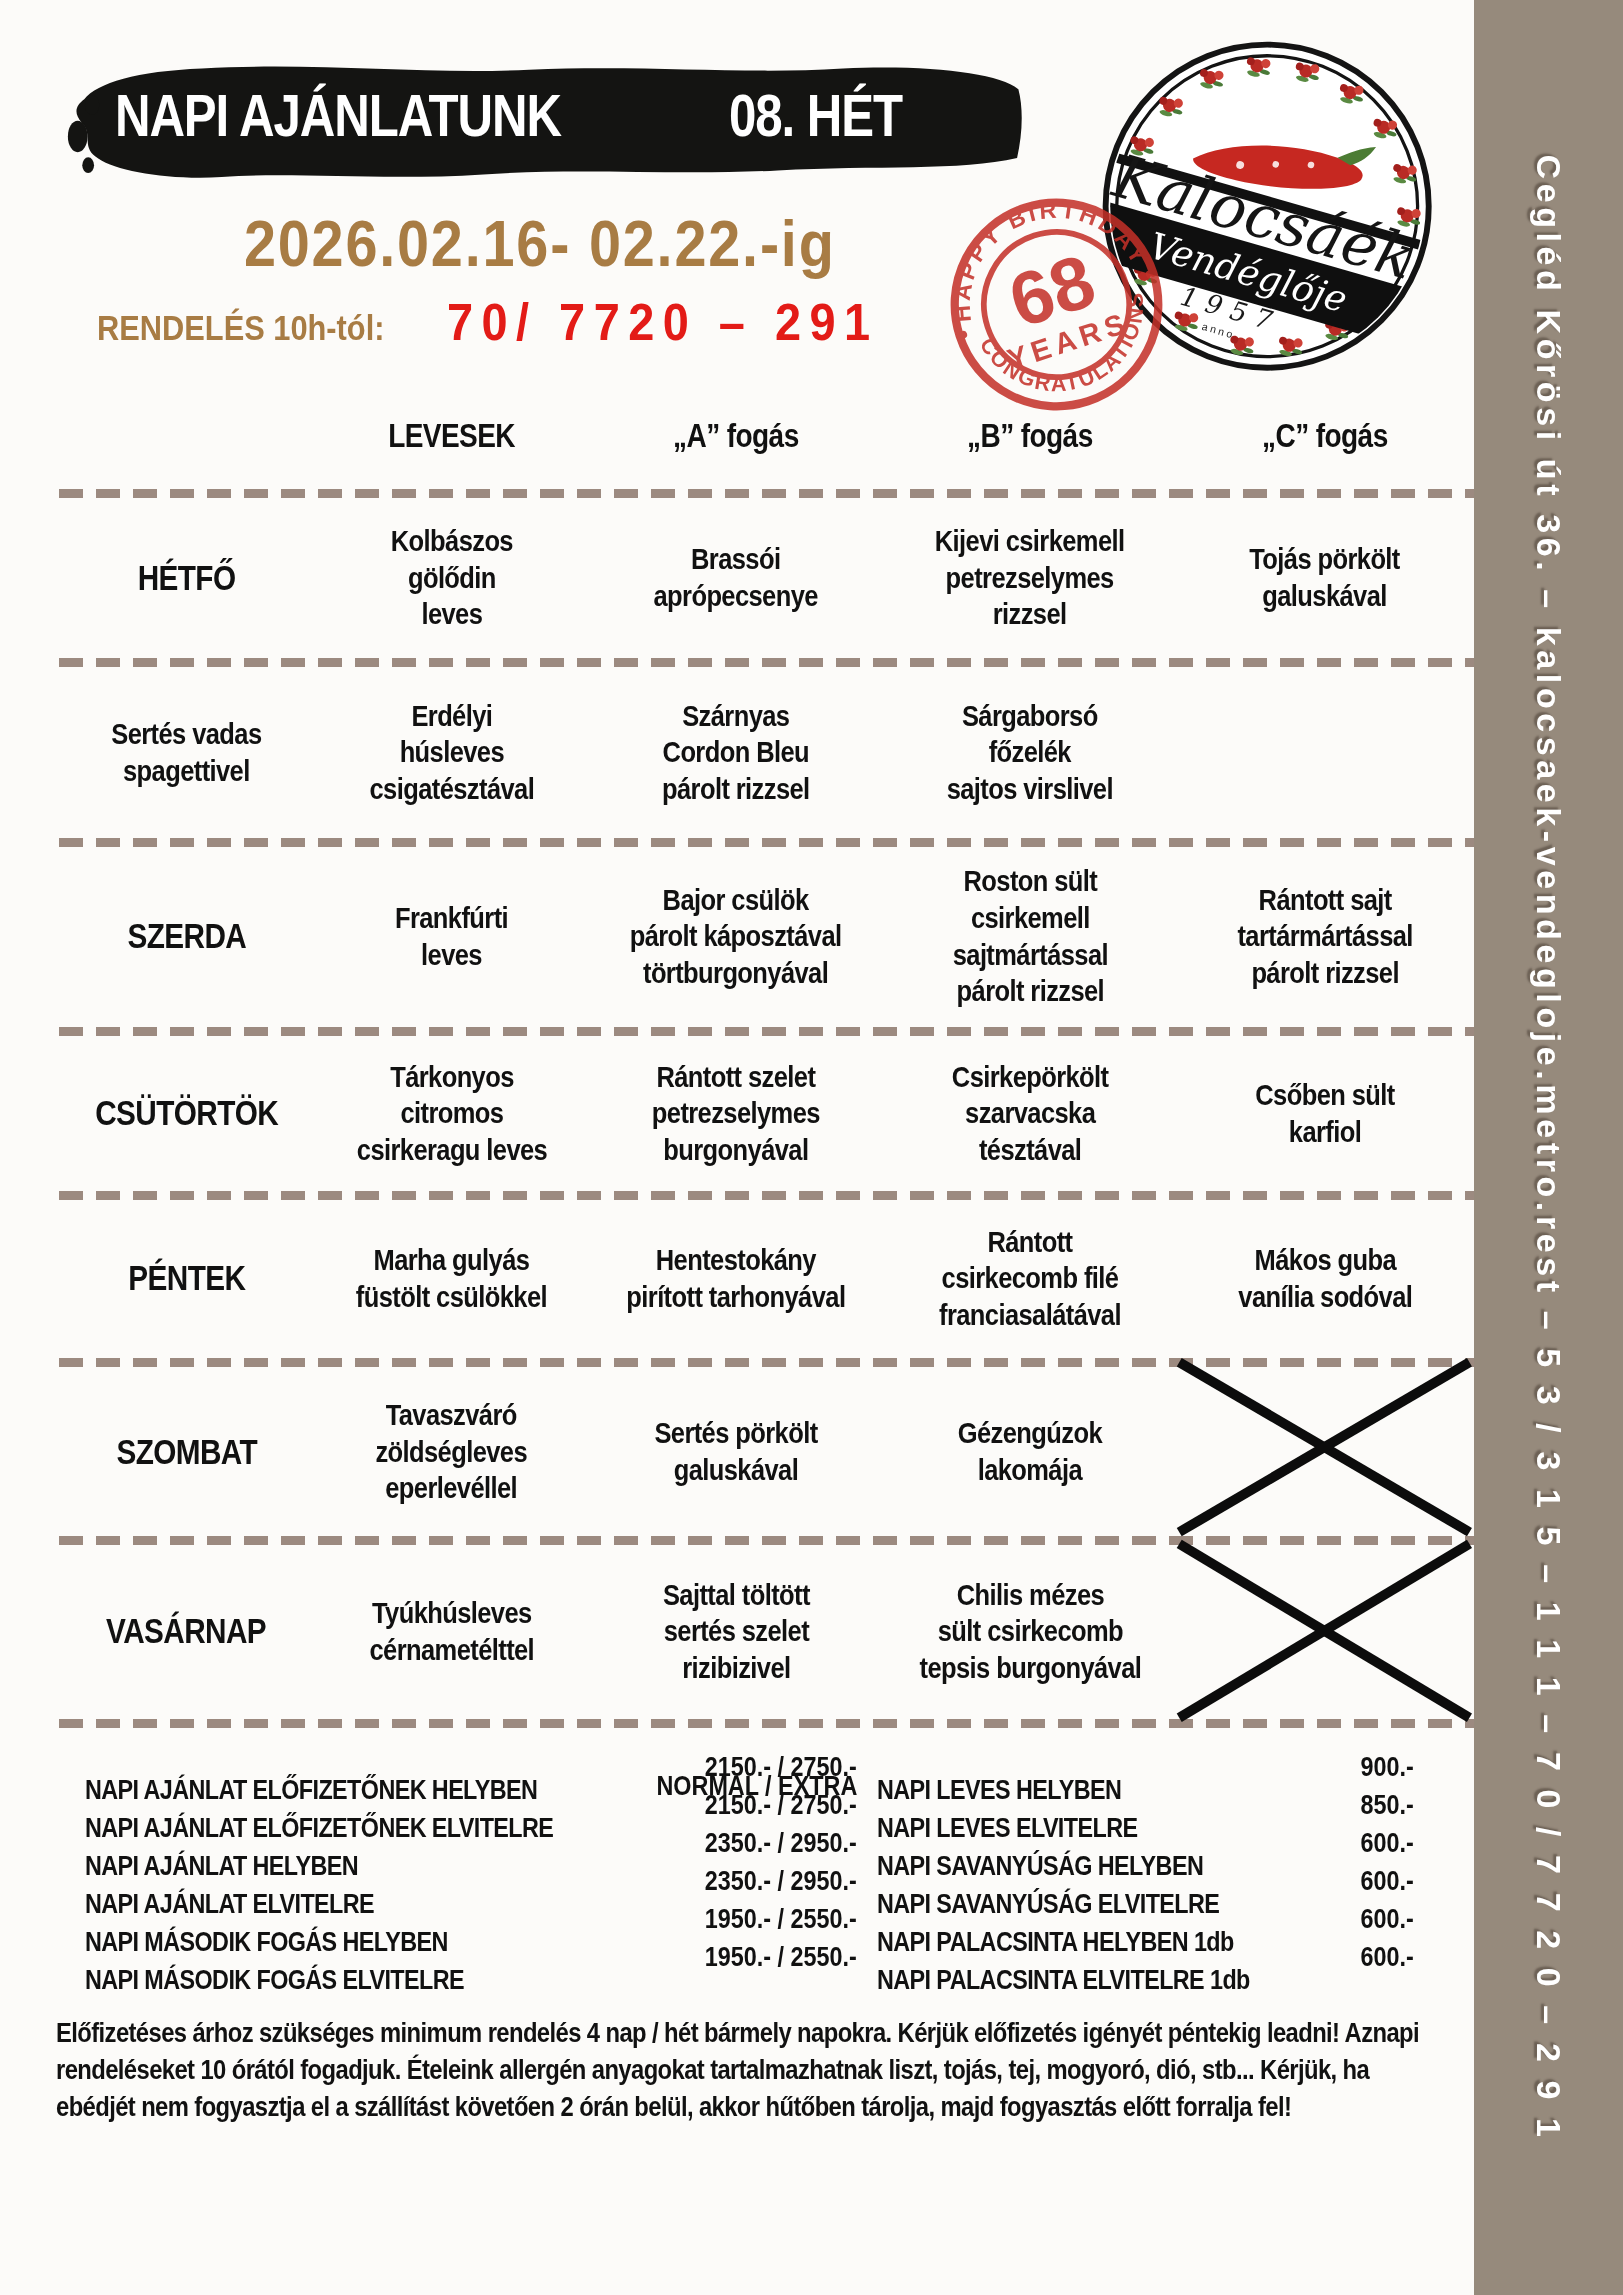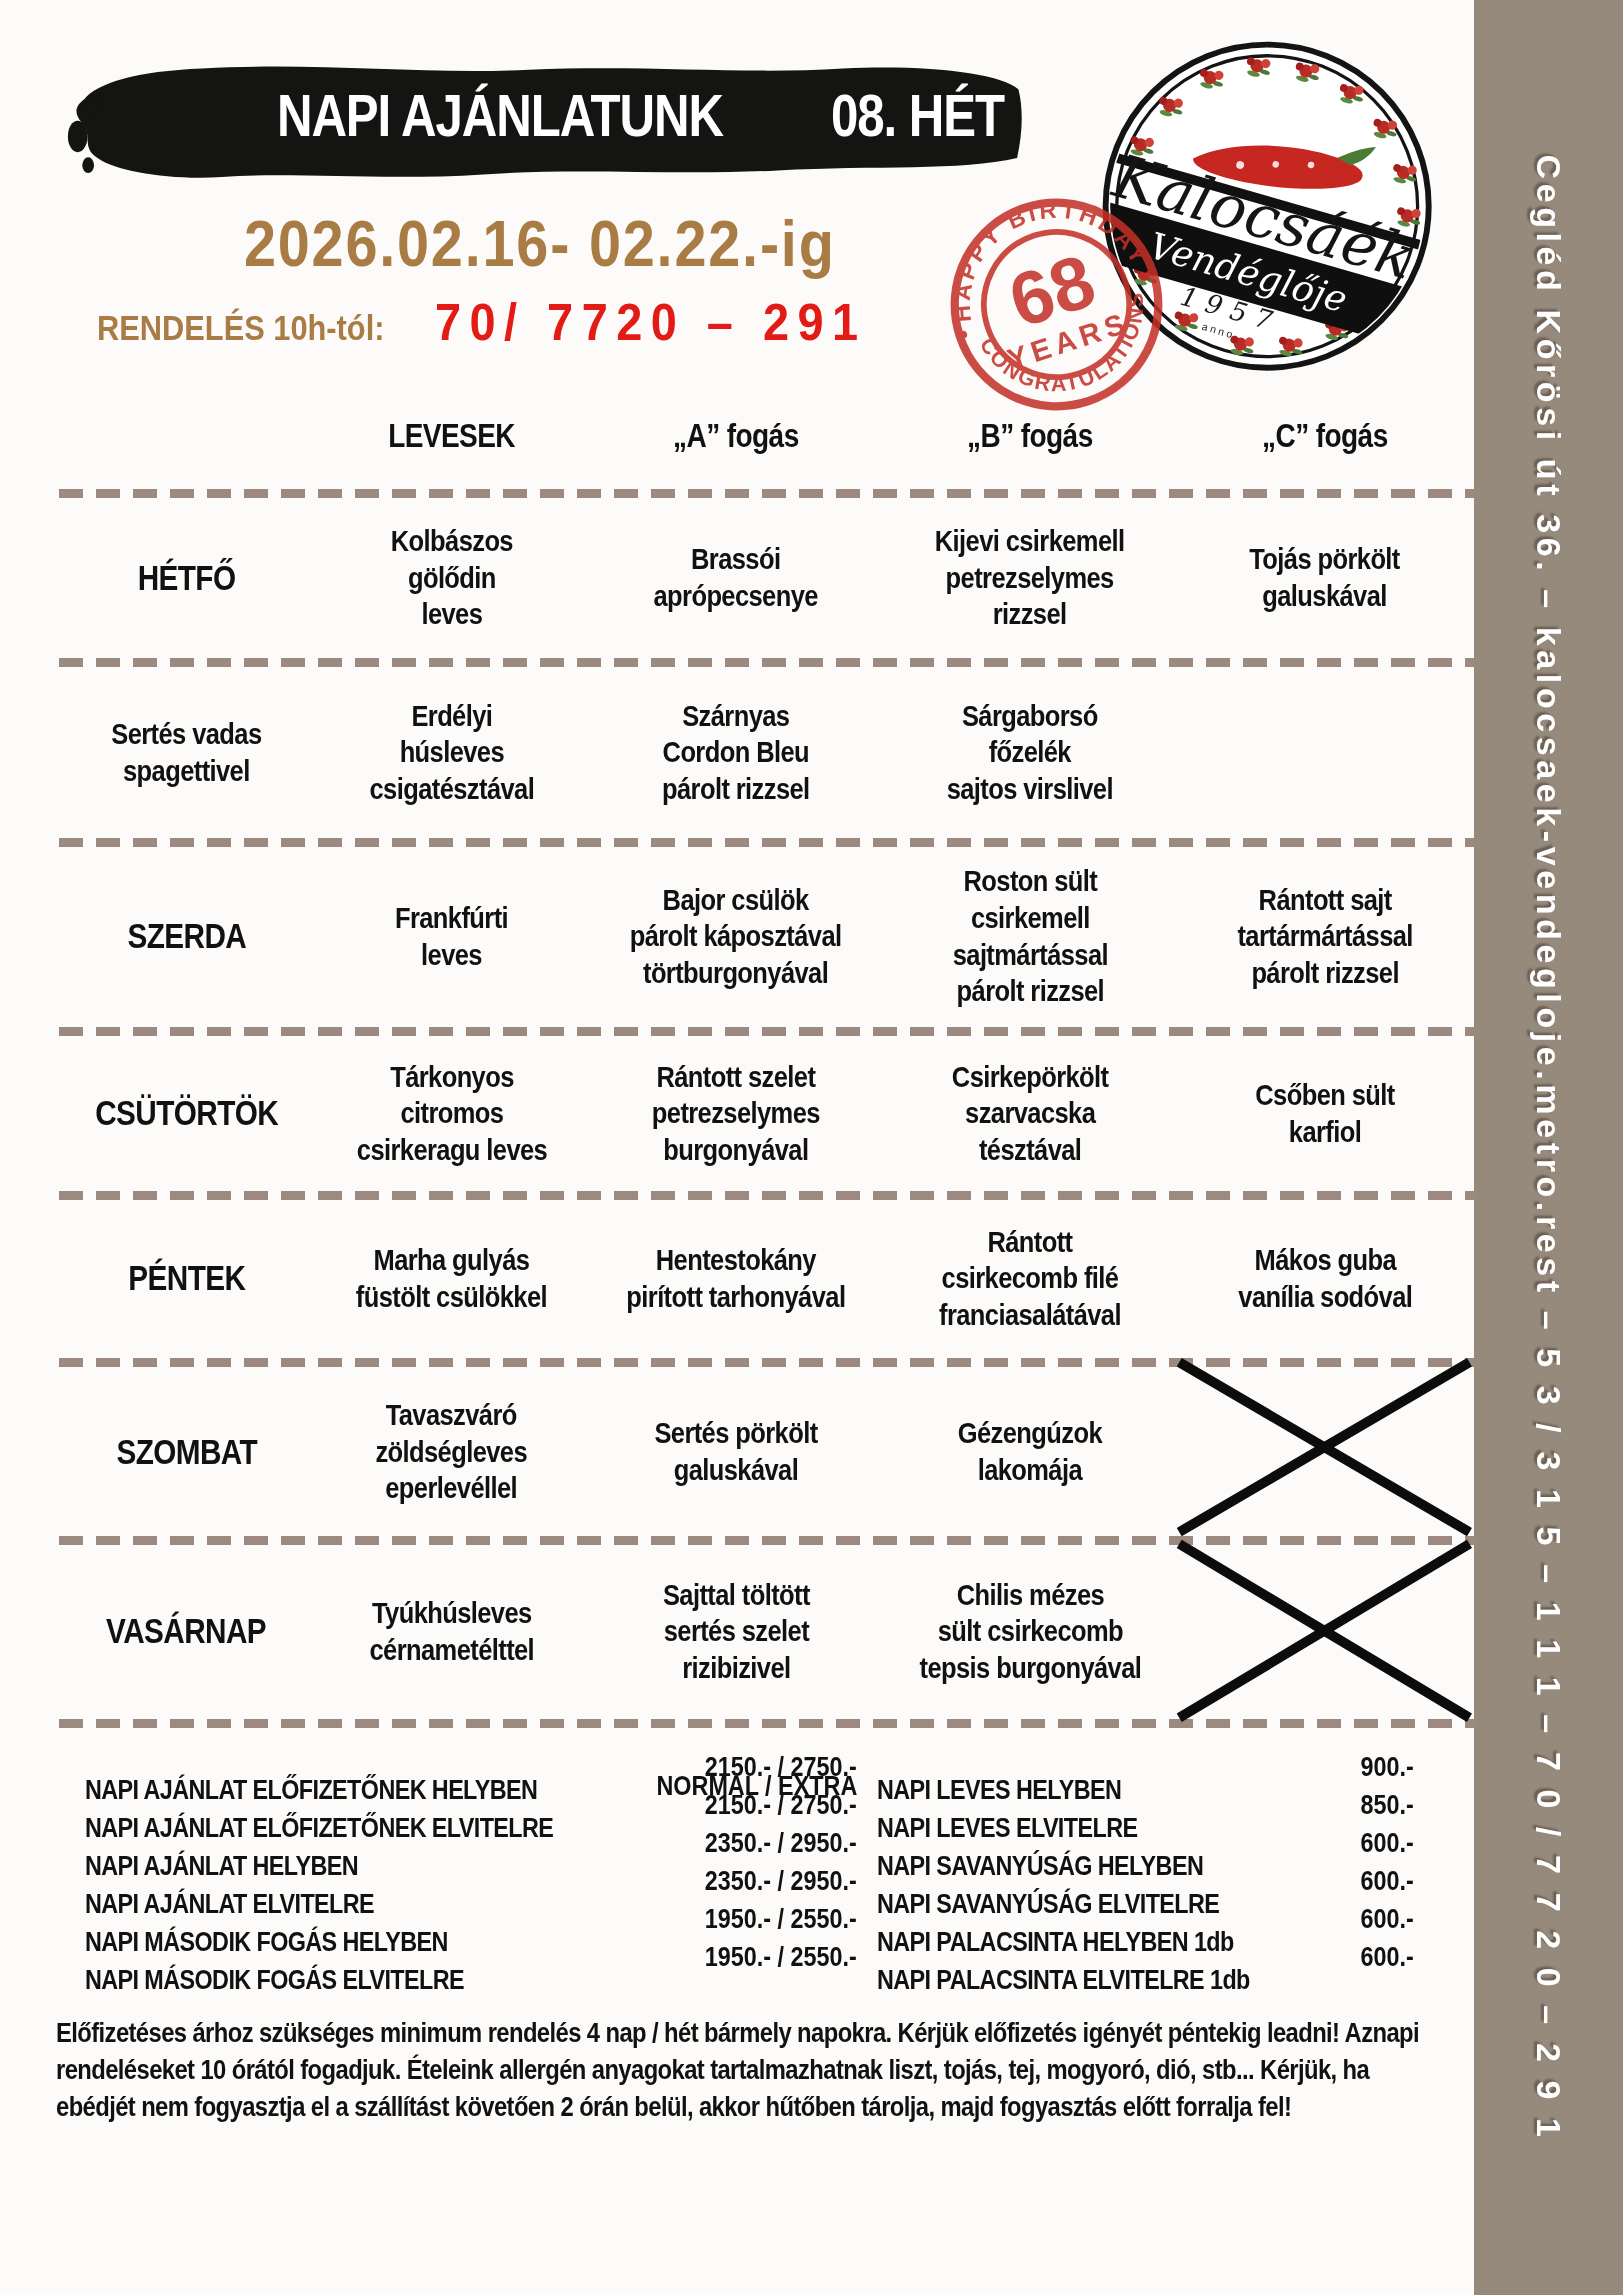--- a/index.html
+++ b/index.html
@@ -1,26 +1,26 @@
 <!DOCTYPE html>
 <html style="font-size:10.5px"><head>
 <meta charset="utf-8">
 <style>
   html,body{margin:0;padding:0;background:#e8e6e2;}
   #page{position:relative;width:1623px;height:2295px;background:#fcfbf9;overflow:hidden;
         font-family:"Liberation Sans",sans-serif;color:#111;}
   .abs{position:absolute;}
   
   #band-wrap{left:58px;top:37px;width:967px;height:157px;}
-  #band-title{left:56px;top:37px;width:967px;height:157px;display:flex;align-items:center;justify-content:flex-end;gap:40px;}
+  #band-title{left:66px;top:37px;width:967px;height:157px;display:flex;align-items:center;justify-content:flex-start;gap:100px;}
   #band-title span{color:#fff;font-weight:700;font-size:60px;letter-spacing:-1.3px;transform:scaleX(.82);white-space:nowrap;}
   
   #date-line{left:59px;top:201px;width:962px;height:85px;display:flex;align-items:center;justify-content:center;}
   #date-line span{font-weight:700;font-size:64px;letter-spacing:2px;transform:scaleX(.9);white-space:nowrap;}
-  #order-line{left:97px;top:293px;width:949px;height:72px;display:flex;align-items:baseline;gap:11px;}
+  #order-line{left:97px;top:293px;width:949px;height:72px;display:flex;align-items:baseline;gap:23px;}
   #order-label{font-weight:700;font-size:35px;transform:scaleX(.88);transform-origin:left bottom;white-space:nowrap;}
   #order-phone{font-weight:700;font-size:51px;letter-spacing:9.2px;transform:scaleX(.92);transform-origin:left bottom;white-space:nowrap;}
   
   .grid-row{left:59px;width:1415px;display:grid;grid-template-columns:255px 275px 294px 294px 296px;}
   .cell{display:flex;align-items:center;justify-content:center;text-align:center;white-space:pre-line;}
   .cell>span{font-weight:700;font-size:30px;line-height:1.22;letter-spacing:-0.7px;transform:scaleX(.85);}
   .day>span{font-size:35px;letter-spacing:-0.7px;}
   .colhead>span{font-size:33px;}
   .dash{left:59px;width:1415px;height:8.5px;
         background:repeating-linear-gradient(90deg,#9c8a80 0 23.6px,transparent 23.6px 37px);}

